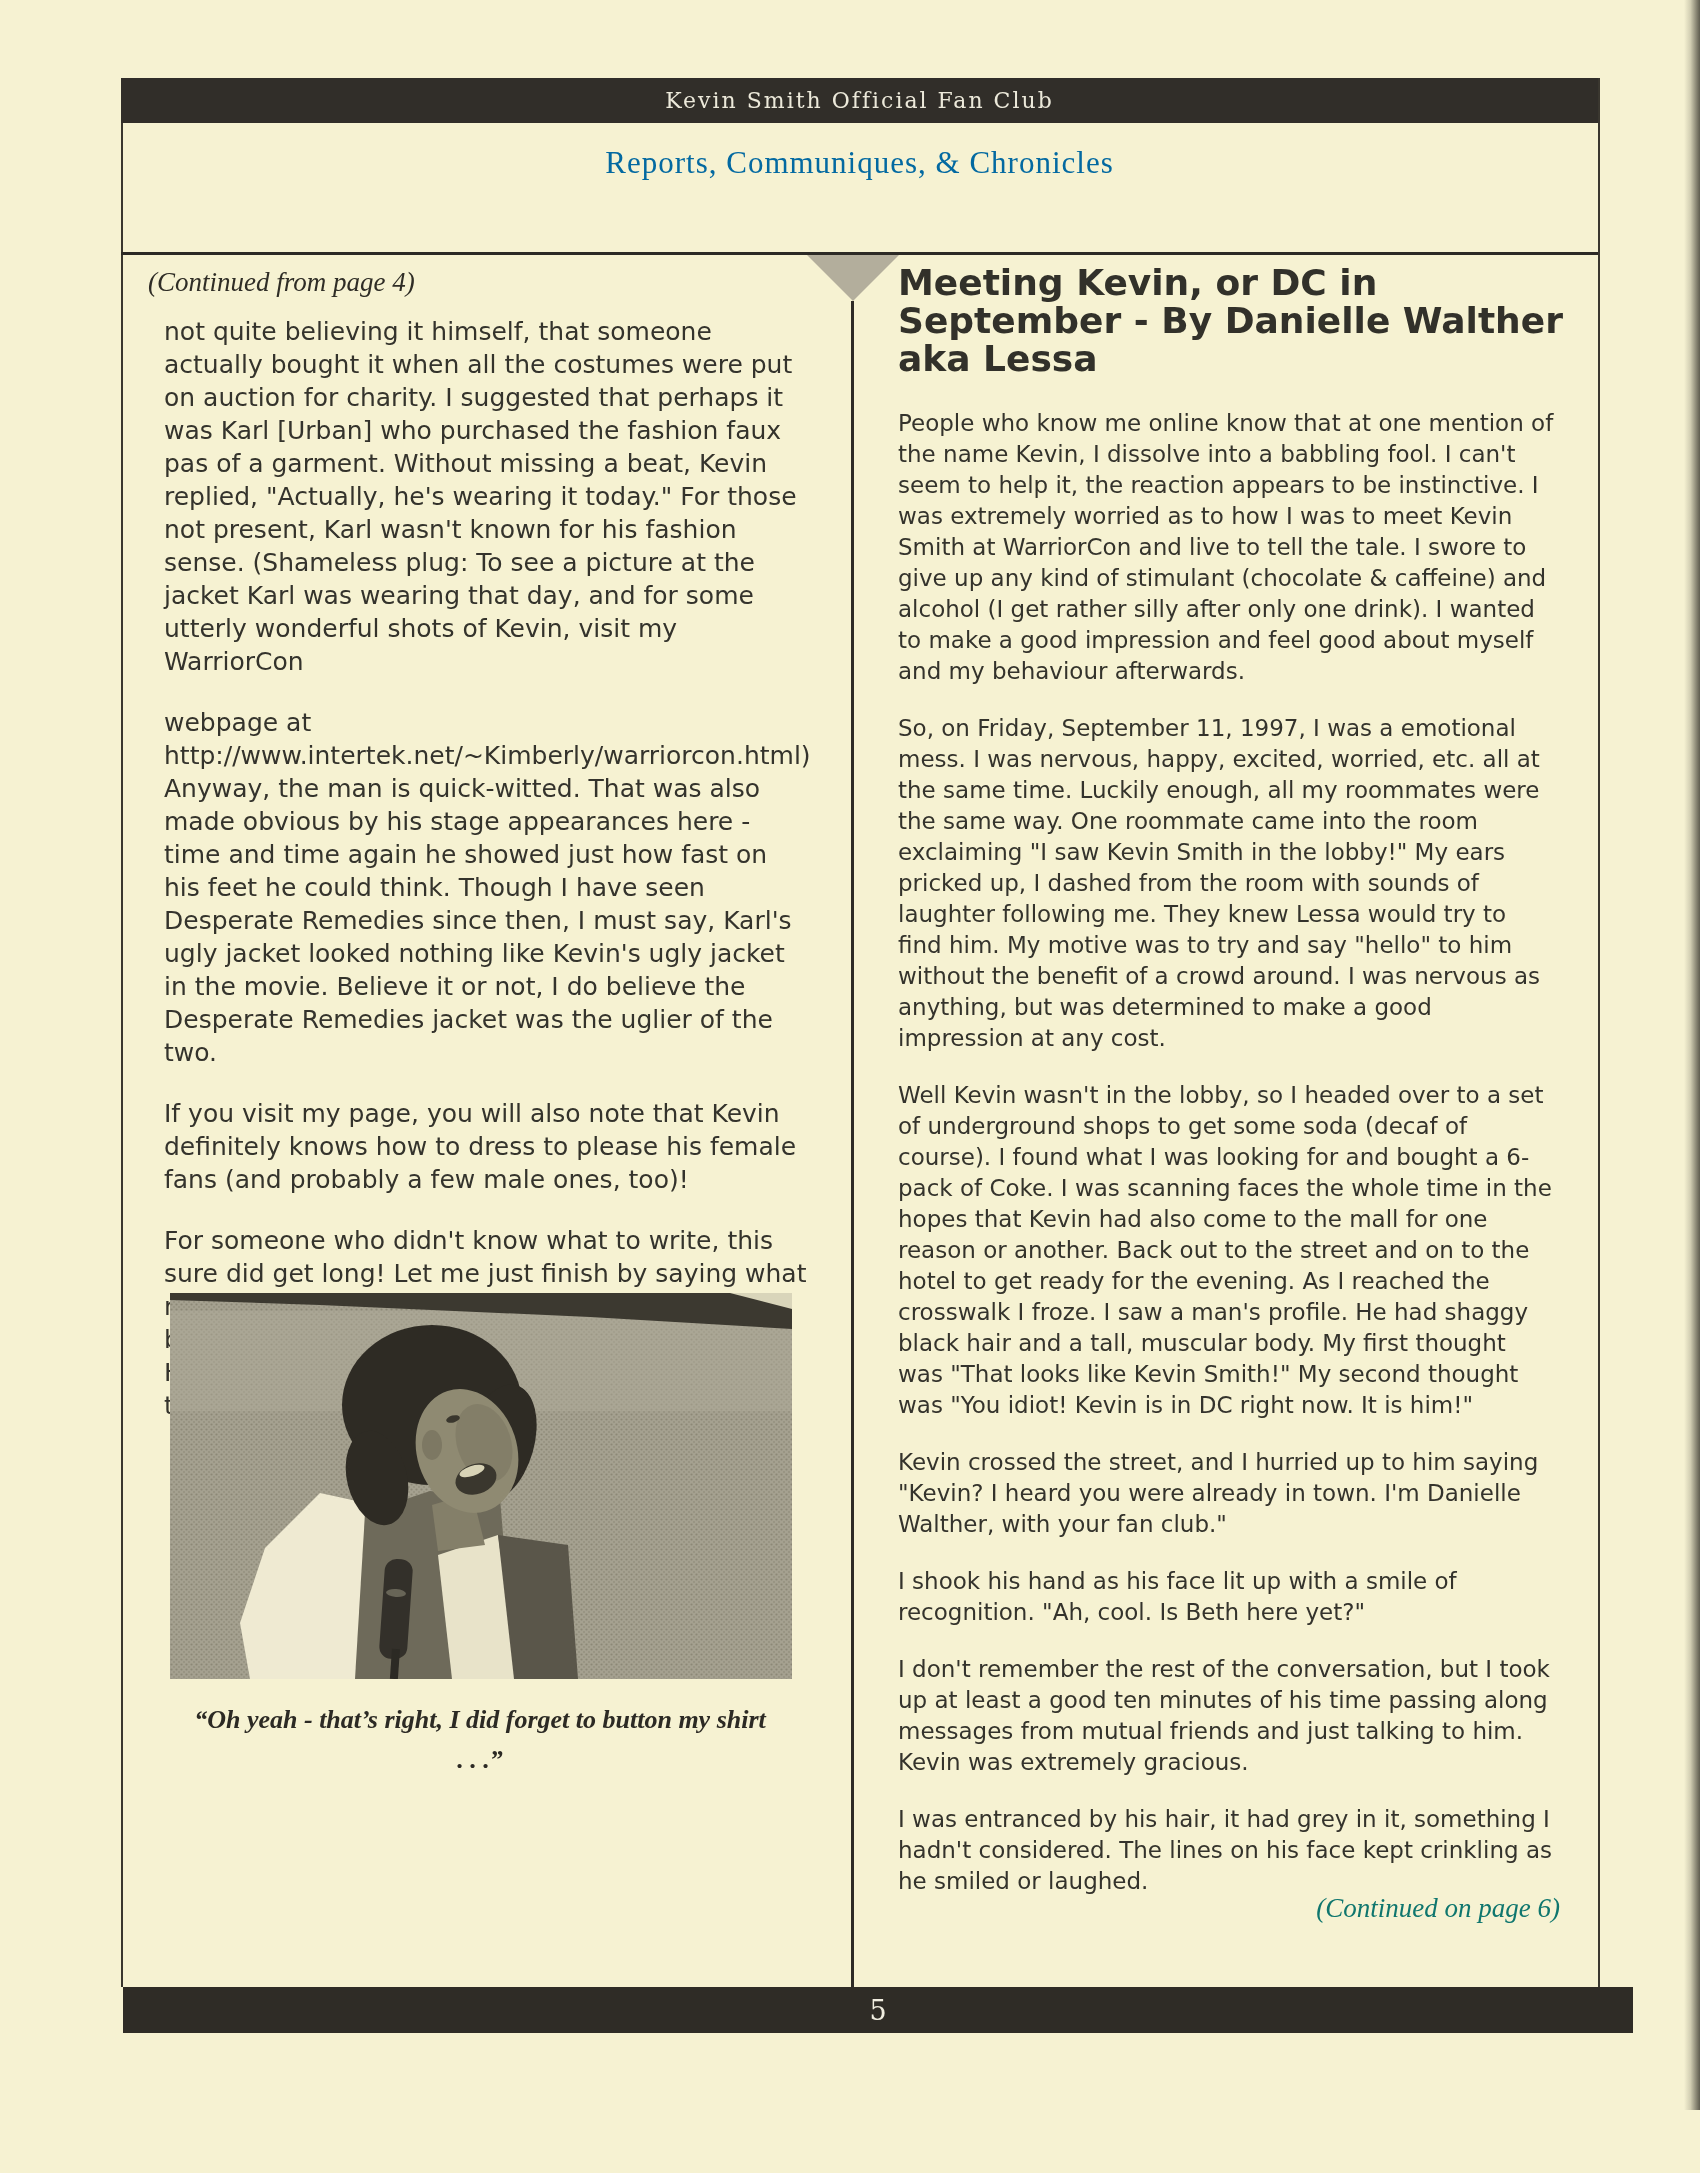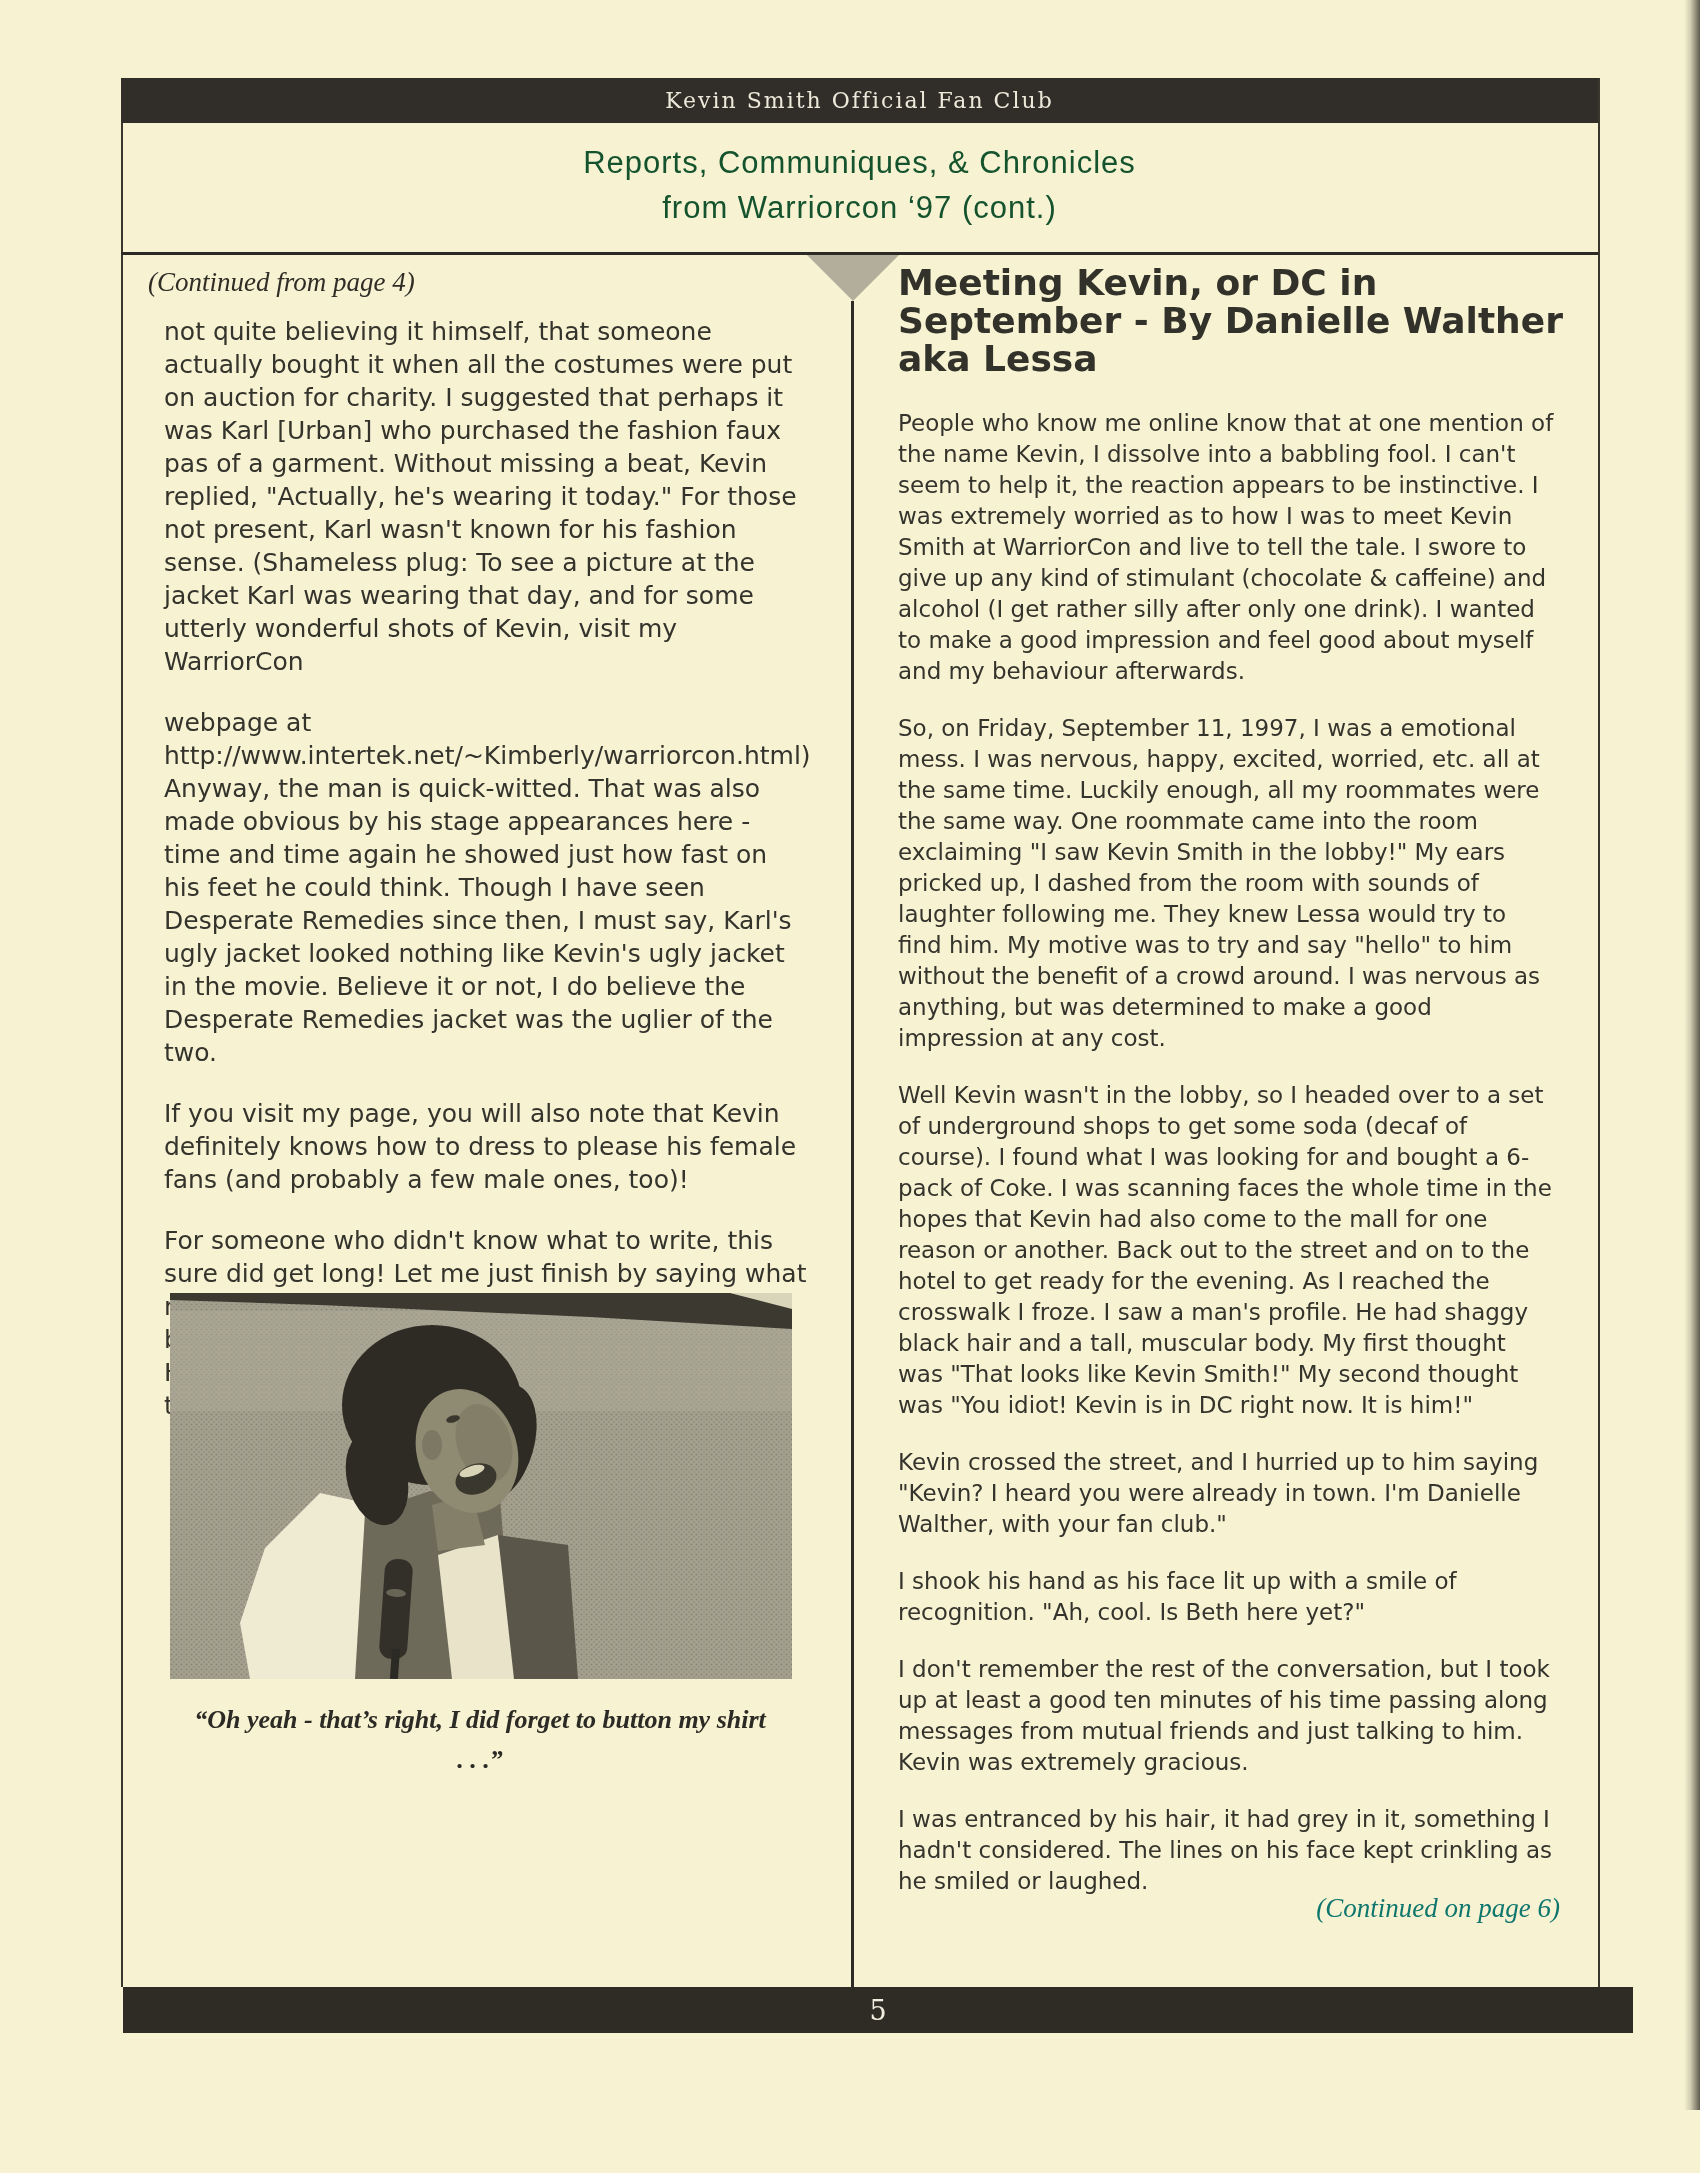--- a/index.html
+++ b/index.html
@@ -24,22 +24,22 @@
   }
   .banner{
     position:absolute;left:121px;top:78px;width:1477px;height:45px;
     background:#312e29;display:flex;align-items:center;justify-content:center;
   }
   .banner span{
     font-family:"DejaVu Serif", serif;font-size:22px;color:#ece9da;letter-spacing:2px;
   }
   .title-block{
     position:absolute;left:121px;top:140px;width:1477px;
-    text-align:center;font-family:Liberation Sans, sans-serif;
-    font-size:31px;line-height:45px;color:#14532d;letter-spacing:1px;
+    text-align:center;font-family:Liberation Serif, serif;
+    font-size:31px;line-height:45px;color:#0369a1;letter-spacing:1px;
   }
   .rule{
     position:absolute;left:121px;top:252px;width:1477px;height:3px;background:#2c2a25;
   }
   .triangle{
     position:absolute;left:807px;top:255px;width:0;height:0;
     border-left:46px solid transparent;border-right:46px solid transparent;
     border-top:46px solid #b3ae9c;
   }
   .vdivider{
@@ -92,21 +92,20 @@
   <div class="scan-edge"></div>
 
   <div class="frame"></div>
 
   <div class="banner">
     <span>Kevin Smith Official Fan Club</span>
   </div>
 
   <div class="title-block">
     <div>Reports, Communiques, &amp; Chronicles</div>
-    <div>from Warriorcon ‘97 (cont.)</div>
   </div>
 
   <div class="rule"></div>
   <div class="triangle"></div>
   <div class="vdivider"></div>
 
   <div class="col-left">
     <div class="cont-note">(Continued from page 4)</div>
     <p>not quite believing it himself, that someone actually bought it when all the costumes were put on auction for charity. I suggested that perhaps it was Karl [Urban] who purchased the fashion faux pas of a garment. Without missing a beat, Kevin replied, "Actually, he's wearing it today." For those not present, Karl wasn't known for his fashion sense. (Shameless plug: To see a picture at the jacket Karl was wearing that day, and for some utterly wonderful shots of Kevin, visit my WarriorCon</p>
     <p>webpage at http://www.intertek.net/~Kimberly/warriorcon.html) Anyway, the man is quick-witted. That was also made obvious by his stage appearances here - time and time again he showed just how fast on his feet he could think. Though I have seen Desperate Remedies since then, I must say, Karl's ugly jacket looked nothing like Kevin's ugly jacket in the movie. Believe it or not, I do believe the Desperate Remedies jacket was the uglier of the two.</p>

